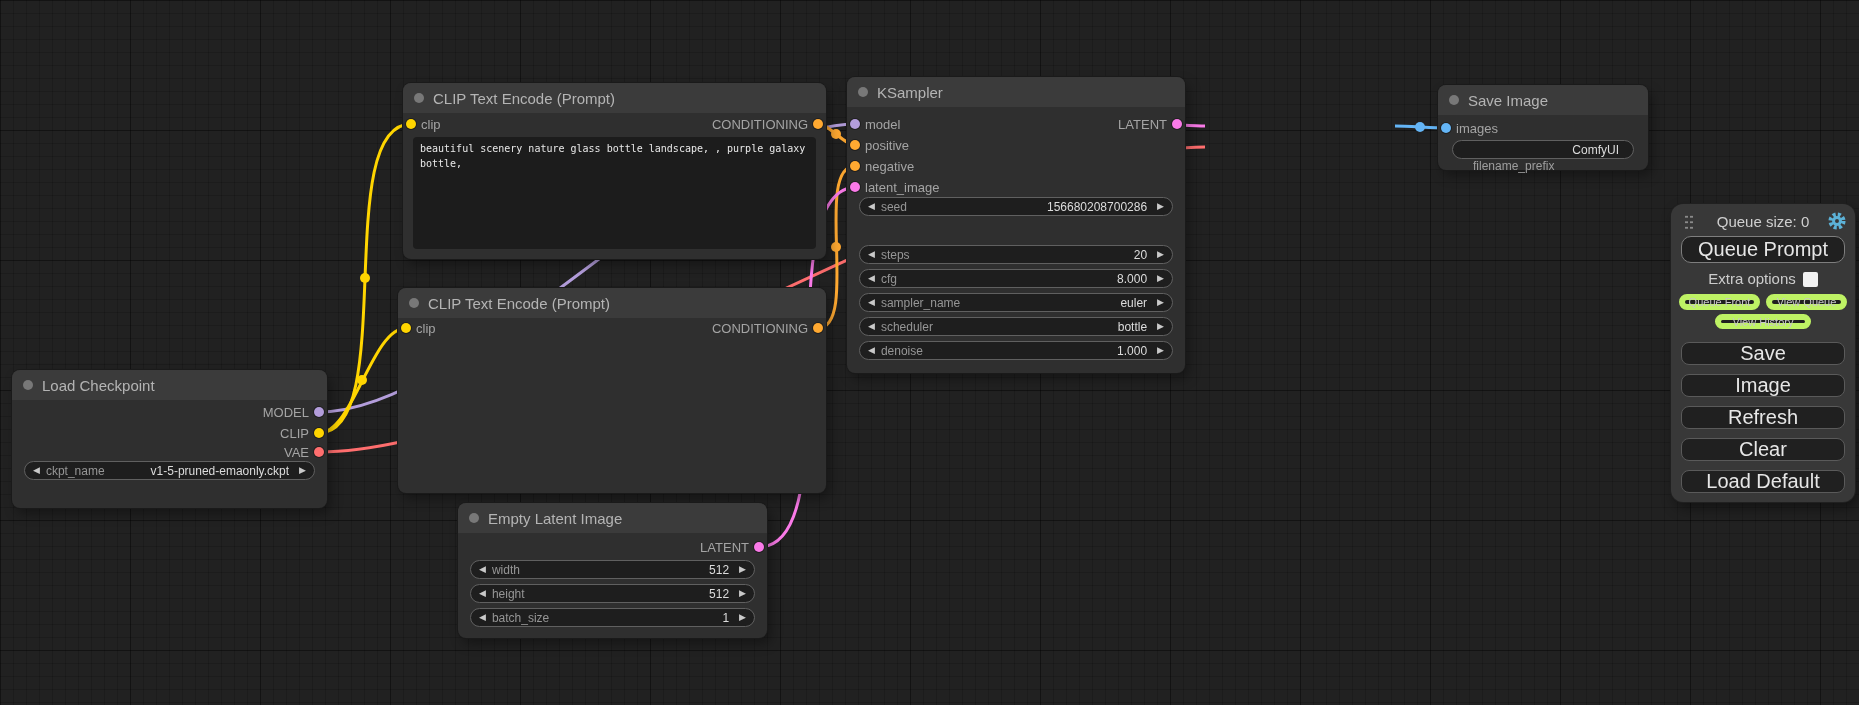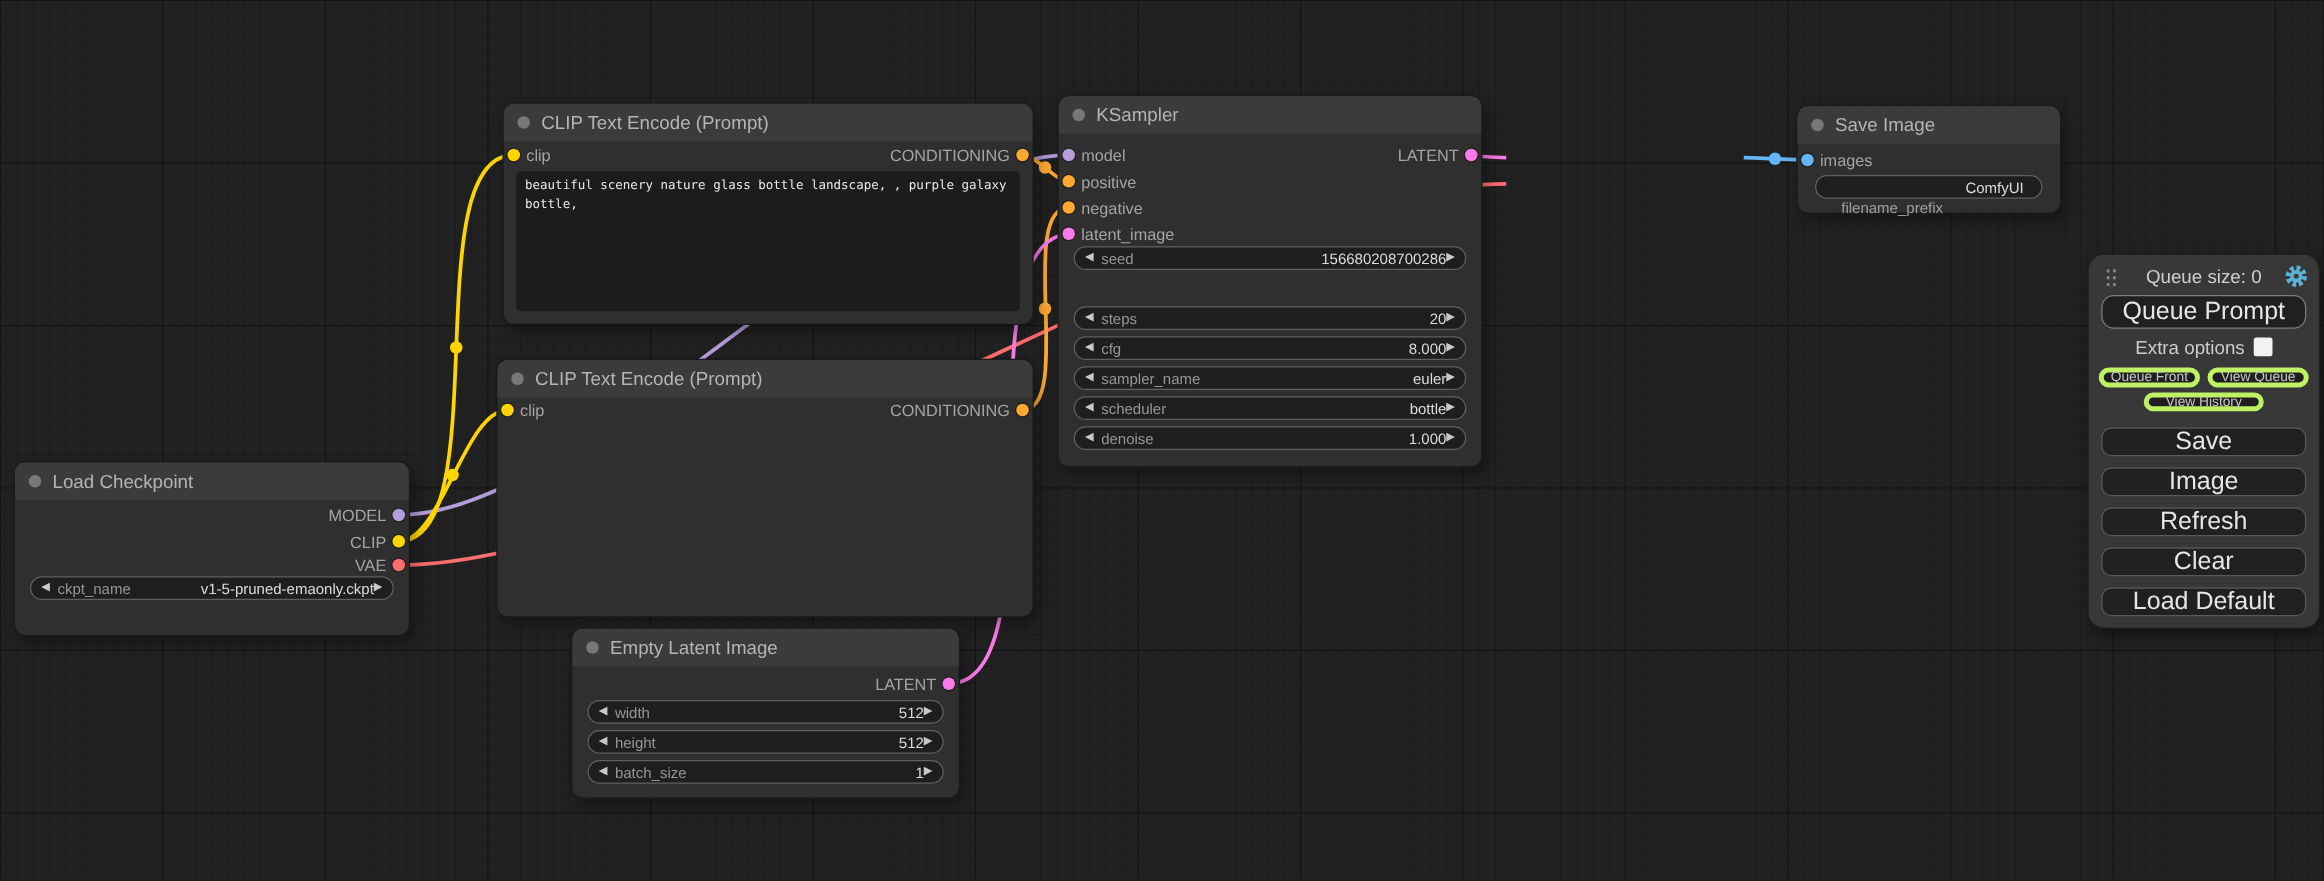--- a/index.html
+++ b/index.html
@@ -36,21 +36,21 @@
         box-shadow:0 0 0 1px rgba(0,0,0,.35);}
   .slot-in  .sdot{left:3px;}
   .slot-out .sdot{right:3px;}
   .widget{
     position:absolute;left:12px;right:12px;height:19px;background:#1e1e1e;
     border:1px solid #606060;border-radius:10px;display:flex;align-items:center;
     font-size:12px;padding:0 8px;box-sizing:border-box;white-space:nowrap;
   }
   .warrow{color:#c9c9c9;font-size:9px;font-family:"DejaVu Sans",sans-serif;line-height:1;}
   .wlabel{color:#969696;margin-left:6px;}
-  .wvalue{margin-left:auto;color:#dcdcdc;}
+  .wvalue{margin-left:auto;color:#dcdcdc;margin-right:10px;}
   .widget.plain .wlabel{margin-left:12px;color:#9e9e9e;margin-top:32px;}
   .toggle-dot{width:13px;height:13px;border-radius:50%;flex:0 0 auto;}
   .prompt-box{
     position:absolute;left:10px;right:10px;background:#1c1c1c;border:none;
     border-radius:4px;color:#e8e8e8;font-family:"DejaVu Sans Mono",monospace;
     font-size:10px;line-height:1.45;padding:5px 7px;resize:none;outline:none;
     box-sizing:border-box;overflow:hidden;
   }
   
   #queue-panel{
@@ -65,26 +65,26 @@
   }
   .queue-size{flex:1;text-align:center;color:#cfcfcf;font-size:15px;}
   .gear{position:absolute;right:9px;top:0;width:18px;height:18px;cursor:pointer;}
   .btn{
     position:absolute;left:10px;right:10px;background:#202020;border:1px solid #5a5a5a;
     border-radius:8px;color:#e6e6e6;font-size:20px;display:flex;align-items:center;
     justify-content:center;box-sizing:border-box;cursor:pointer;
   }
   .btn-big{height:23px;}
   #queue-prompt-btn{top:32px;height:27px;border-color:#7e7e7e;border-radius:10px;}
-  .extra-row{position:absolute;top:66px;left:0;right:0;display:flex;align-items:flex-start;
+  .extra-row{position:absolute;top:66px;left:0;right:0;display:flex;align-items:flex-end;
     justify-content:center;gap:7px;color:#cccccc;font-size:15px;}
   .checkbox{width:15px;height:15px;background:#f2f2f2;border-radius:2px;flex:0 0 auto;}
   .small-row{position:absolute;top:90px;left:8px;right:8px;display:flex;gap:6px;}
   .btn-small{
-    flex:1;position:static;height:16px;background:#1f1f1f;border:4px solid #bef264;
+    flex:1;position:static;height:16px;background:#1f1f1f;border:6px solid #bef264;
     border-radius:10px;color:#c7c7c7;font-size:11px;display:flex;align-items:center;
     justify-content:center;cursor:pointer;box-sizing:border-box;
   }
   .history-row{position:absolute;top:110px;left:0;right:0;display:flex;justify-content:center;}
   .history-row .btn-small{flex:0 0 auto;width:96px;height:15px;}
 </style>
 </head>
 <body>
 
 <div id="canvas">

